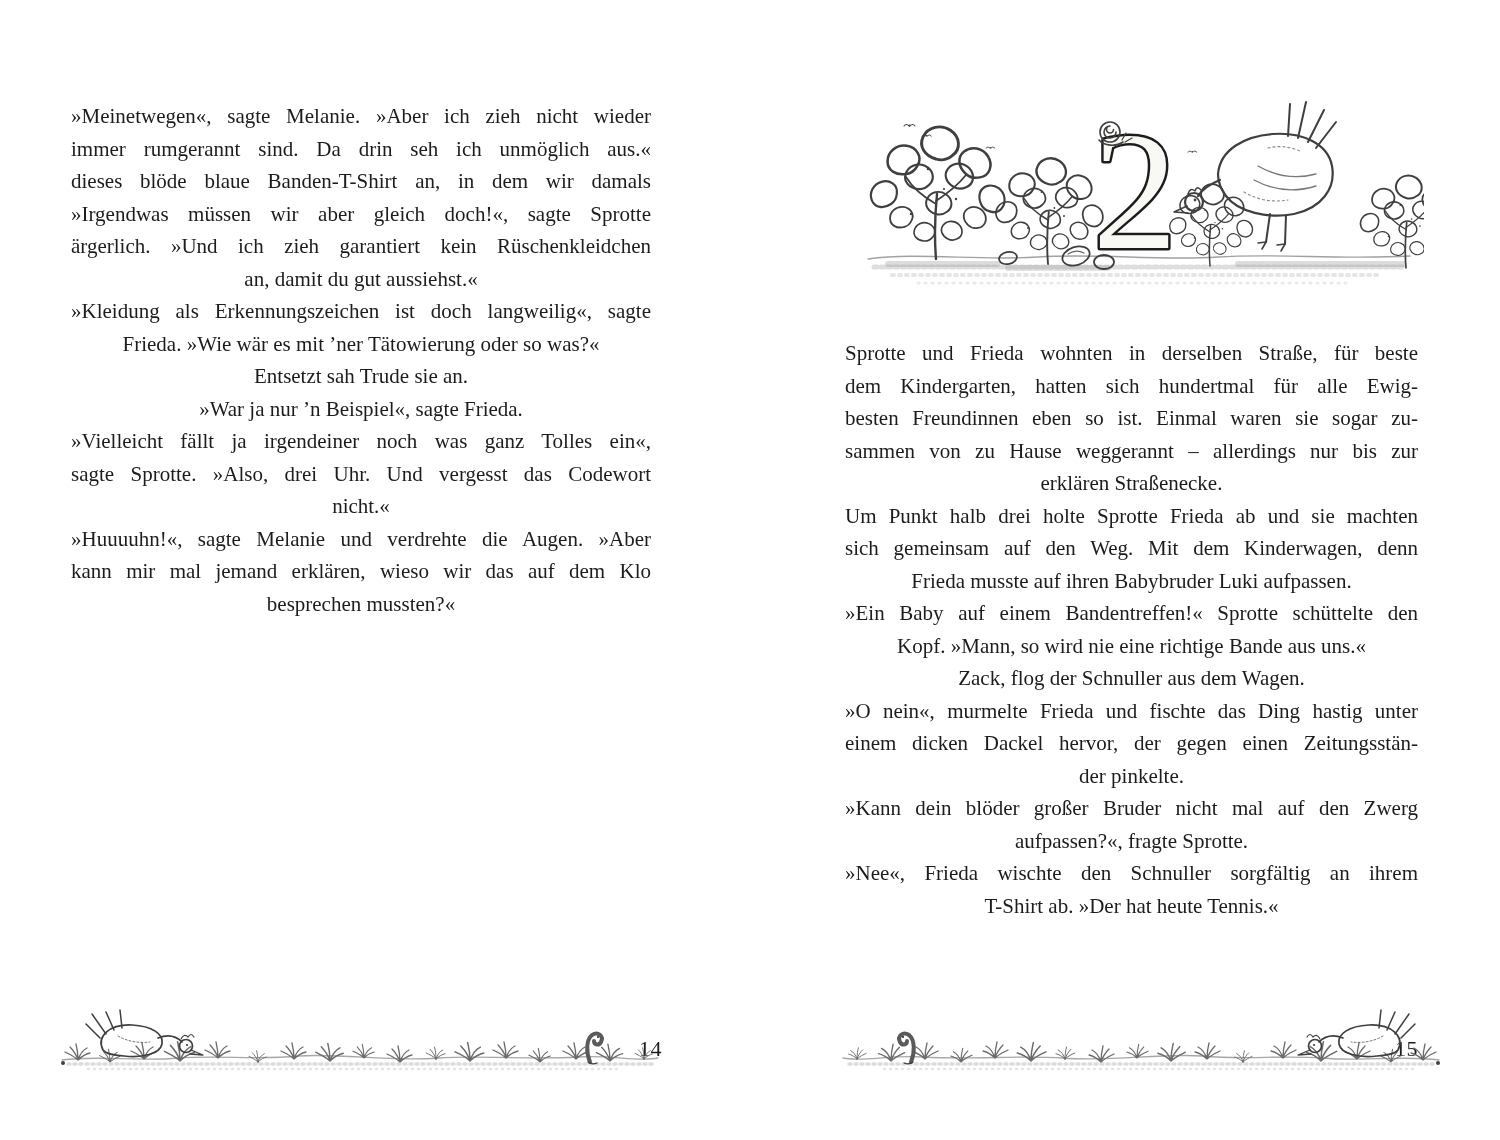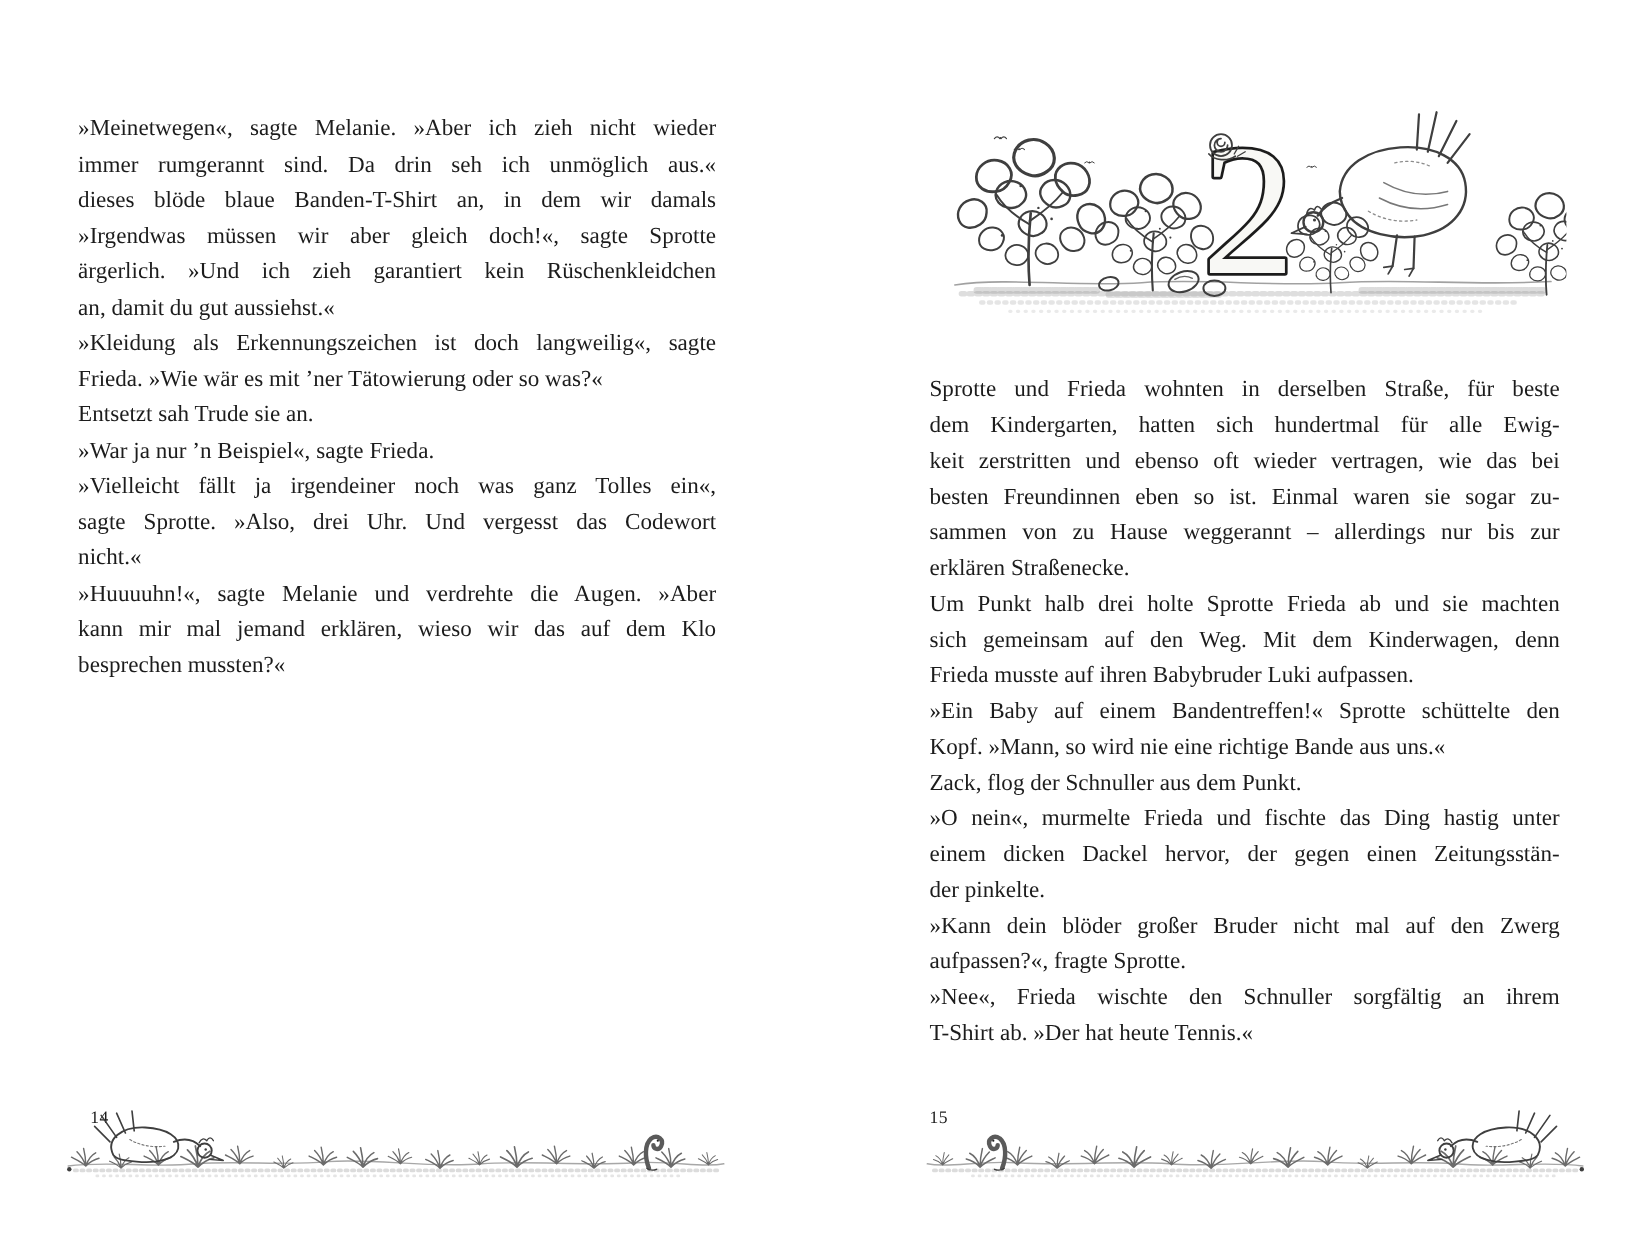--- a/index.html
+++ b/index.html
@@ -4,28 +4,28 @@
 <style>
   html,body{margin:0;padding:0}
   body{
     width:1500px;height:1140px;position:relative;overflow:hidden;
     background:var(--paper,#ffffff);
     font-family:"Liberation Serif", serif;
   }
   .textblock{position:absolute;color:var(--ink,#1c1c1c)}
   .line{
     font-size:21px;line-height:32.5px;height:32.5px;overflow:hidden;
-    text-align:left;
+    text-align:center;
   }
   .line.just{text-align:justify;text-align-last:justify}
   #left-text{left:71px;top:100px;width:580px}
   #right-text{left:845px;top:337px;width:573px}
   .pagenum{
-    position:absolute;top:1008px;font-size:16px;letter-spacing:.5px;
-    color:var(--ink,#1c1c1c);text-align:left;
+    position:absolute;top:1036px;font-size:22px;letter-spacing:.5px;
+    color:var(--ink,#1c1c1c);text-align:right;
   }
   #pagenum-left{left:82px;width:580px}
   #pagenum-right{left:845px;width:573px}
   #chapter-illo{position:absolute;left:858px;top:96px;width:566px;height:202px;color:var(--sketch,#3f3f3f)}
   .footer-illo{position:absolute;top:1000px;width:605px;height:78px;color:var(--sketch,#3f3f3f)}
   #footer-left{left:58px}
   #footer-right{left:838px;transform:scaleX(-1)}
   svg{display:block}
 </style>
 </head>
@@ -133,30 +133,29 @@
       <circle cx="337" cy="104" r="1.4" fill="currentColor" stroke="none"></circle>
       <path d="M412 118 L408 146 M428 119 L427 148" stroke-width="2"></path>
       <path d="M400 147 L408 146 L404 153 M419 149 L427 148 L423 155" stroke-width="1.6"></path>
     </g>
   </svg>
 </div>
 
 <div id="right-text" class="textblock">
     <div class="line just">Sprotte und Frieda wohnten in derselben Straße, für beste</div>
     <div class="line just">dem Kindergarten, hatten sich hundertmal für alle Ewig-</div>
-    <div class="line just">keit zerstritten und ebenso oft wieder vertragen, wie das bei</div>
     <div class="line just">besten Freundinnen eben so ist. Einmal waren sie sogar zu-</div>
     <div class="line just">sammen von zu Hause weggerannt – allerdings nur bis zur</div>
     <div class="line">erklären Straßenecke.</div>
     <div class="line just">Um Punkt halb drei holte Sprotte Frieda ab und sie machten</div>
     <div class="line just">sich gemeinsam auf den Weg. Mit dem Kinderwagen, denn</div>
     <div class="line">Frieda musste auf ihren Babybruder Luki aufpassen.</div>
     <div class="line just">»Ein Baby auf einem Bandentreffen!« Sprotte schüttelte den</div>
     <div class="line">Kopf. »Mann, so wird nie eine richtige Bande aus uns.«</div>
-    <div class="line">Zack, flog der Schnuller aus dem Punkt.</div>
+    <div class="line">Zack, flog der Schnuller aus dem Wagen.</div>
     <div class="line just">»O nein«, murmelte Frieda und fischte das Ding hastig unter</div>
     <div class="line just">einem dicken Dackel hervor, der gegen einen Zeitungsstän-</div>
     <div class="line">der pinkelte.</div>
     <div class="line just">»Kann dein blöder großer Bruder nicht mal auf den Zwerg</div>
     <div class="line">aufpassen?«, fragte Sprotte.</div>
     <div class="line just">»Nee«, Frieda wischte den Schnuller sorgfältig an ihrem</div>
     <div class="line">T-Shirt ab. »Der hat heute Tennis.«</div>
   </div>
 <div id="pagenum-right" class="pagenum">15</div>
 

